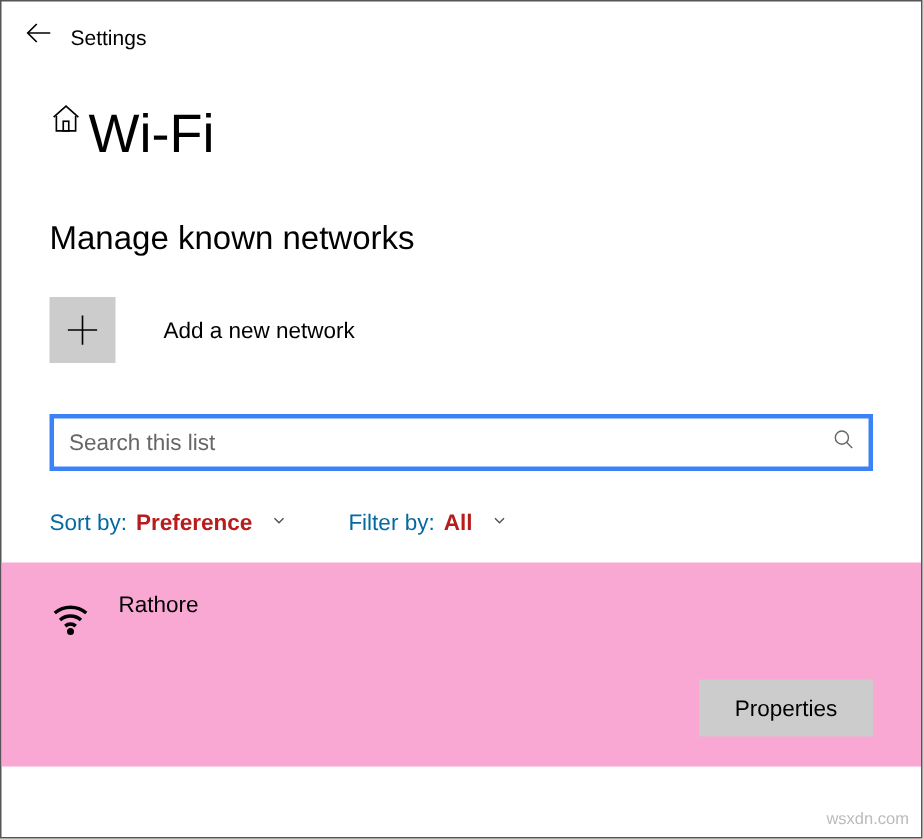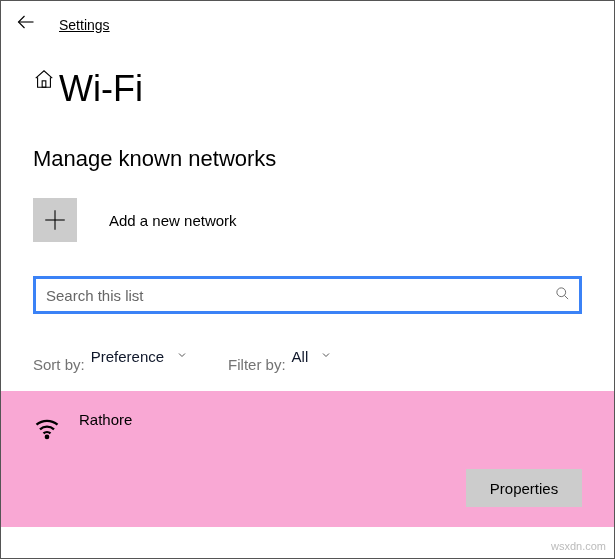--- a/index.html
+++ b/index.html
@@ -13,22 +13,21 @@
       height: 559px;
       background: #ffffff;
       border: 1px solid #555;
       position: relative;
       overflow: hidden;
     }
     .header {
       display: flex;
       align-items: center;
       padding: 12px 16px 8px 16px;
-      gap: 24px;
-      text-decoration: underline;
+      gap: 12px;
     }
     .back-arrow {
       font-size: 18px;
       cursor: pointer;
       color: #000;
     }
     .settings-label {
       font-size: 14px;
       color: #000;
     }
@@ -105,25 +104,25 @@
       gap: 40px;
       font-size: 15px;
       align-items: center;
     }
     .sf-item {
       display: flex;
       align-items: center;
       gap: 6px;
     }
     .sf-label {
-      color: #737373;
-      margin-top: 16px;
+      color: #0369a1;
     }
     .sf-value {
-      color: #0f172a;
+      color: #b91c1c;
+      font-weight: bold;
     }
     .chev {
       font-size: 12px;
       color: #555;
       margin-left: 6px;
     }
     .network-item {
       background: #f9a8d4;
       padding: 20px 32px 20px 32px;
       margin-top: 2px;

